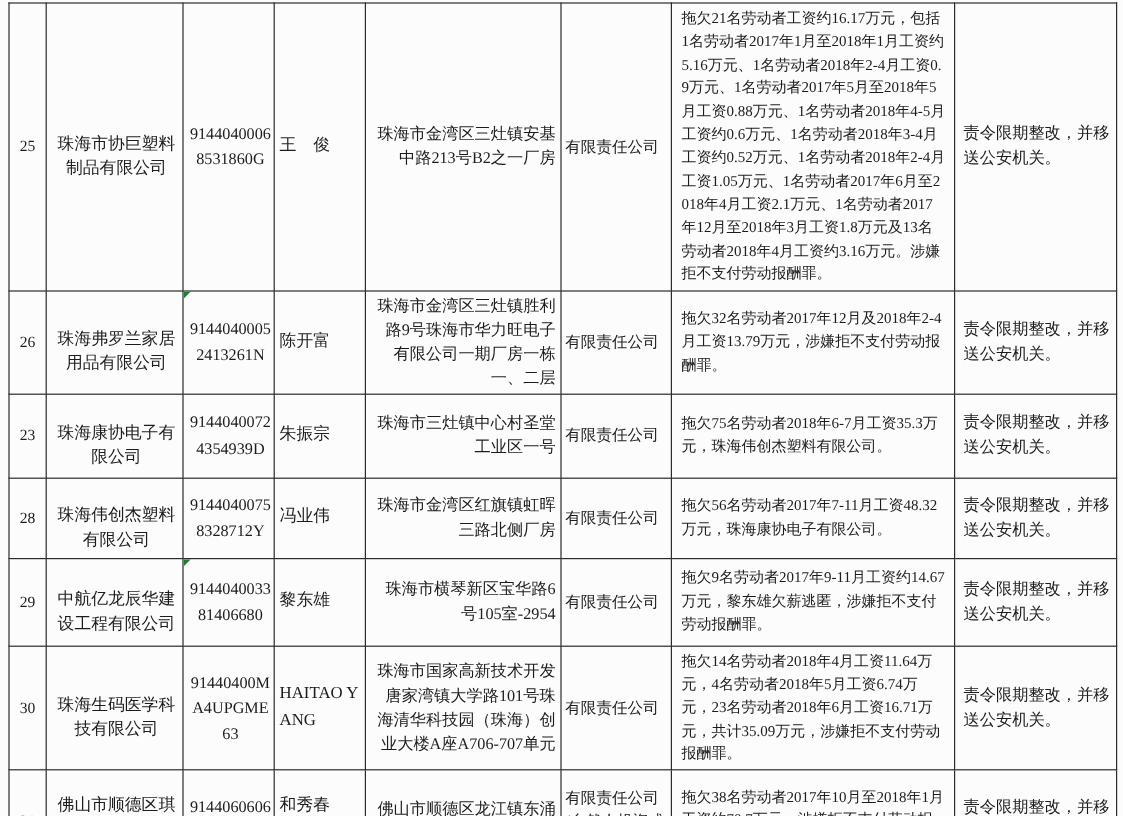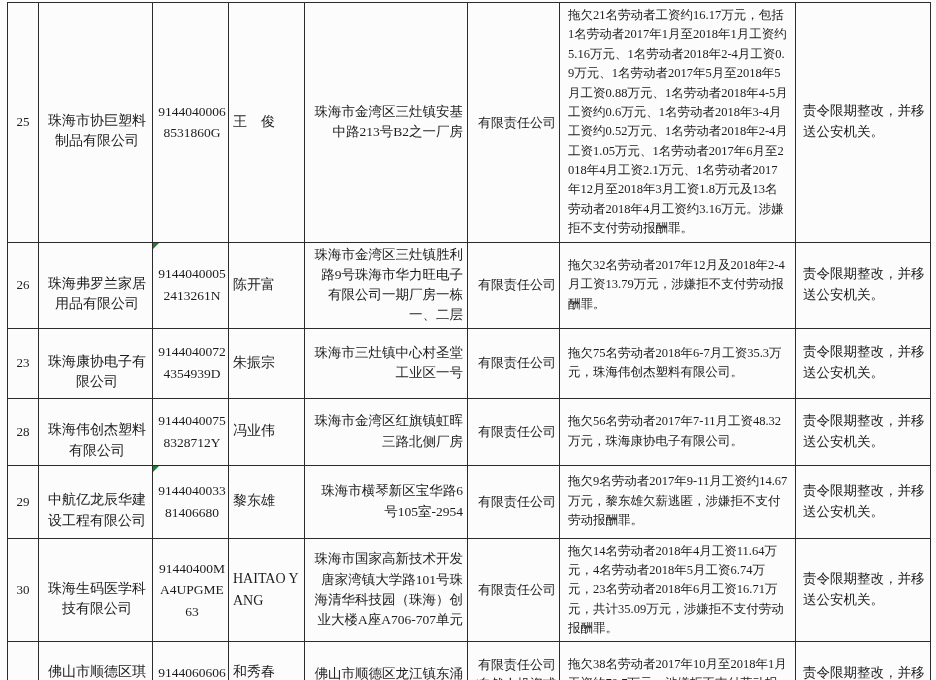--- a/index.html
+++ b/index.html
@@ -43,21 +43,21 @@
   tr.r3 { height: 67px; }
   tr.r4 { height: 73px; }
   tr.r5 { height: 103px; }
   tr.r6 { height: 65px; }
   
   .c-seq       { text-align: center; font-size: 13px; font-family: Liberation Serif, serif; }
   .c-company   { text-align: center; font-size: 14px; line-height: 1.45; padding: 20px 3px 2px 6px; }
   .c-code      { text-align: center; font-size: 13.5px; line-height: 1.6; padding: 2px 2px 2px 5px; margin-top: 48px; }
   .c-rep       { font-size: 14px; line-height: 1.6; padding: 2px 4px; }
   .c-address   { text-align: right; font-size: 13.5px; line-height: 1.5; padding: 2px 4px 2px 7px; }
-  .c-type      { text-align: right; font-size: 13px; line-height: 1.5; padding: 0 3px; }
+  .c-type      { text-align: left; font-size: 13px; line-height: 1.5; padding: 0 3px; }
   .c-violation { text-align: left; font-size: 12.5px; line-height: 1.55; padding: 3px 6px 3px 8px; }
   .c-penalty   { text-align: left; font-size: 13.5px; line-height: 1.55; padding: 2px 4px 2px 7px; margin-left: 32px; }
   
   .flag {
     position: absolute;
     top: 0; left: 0;
     width: 0; height: 0;
     border-top: 6px solid #1e7e34;
     border-right: 6px solid transparent;
     display: block;

